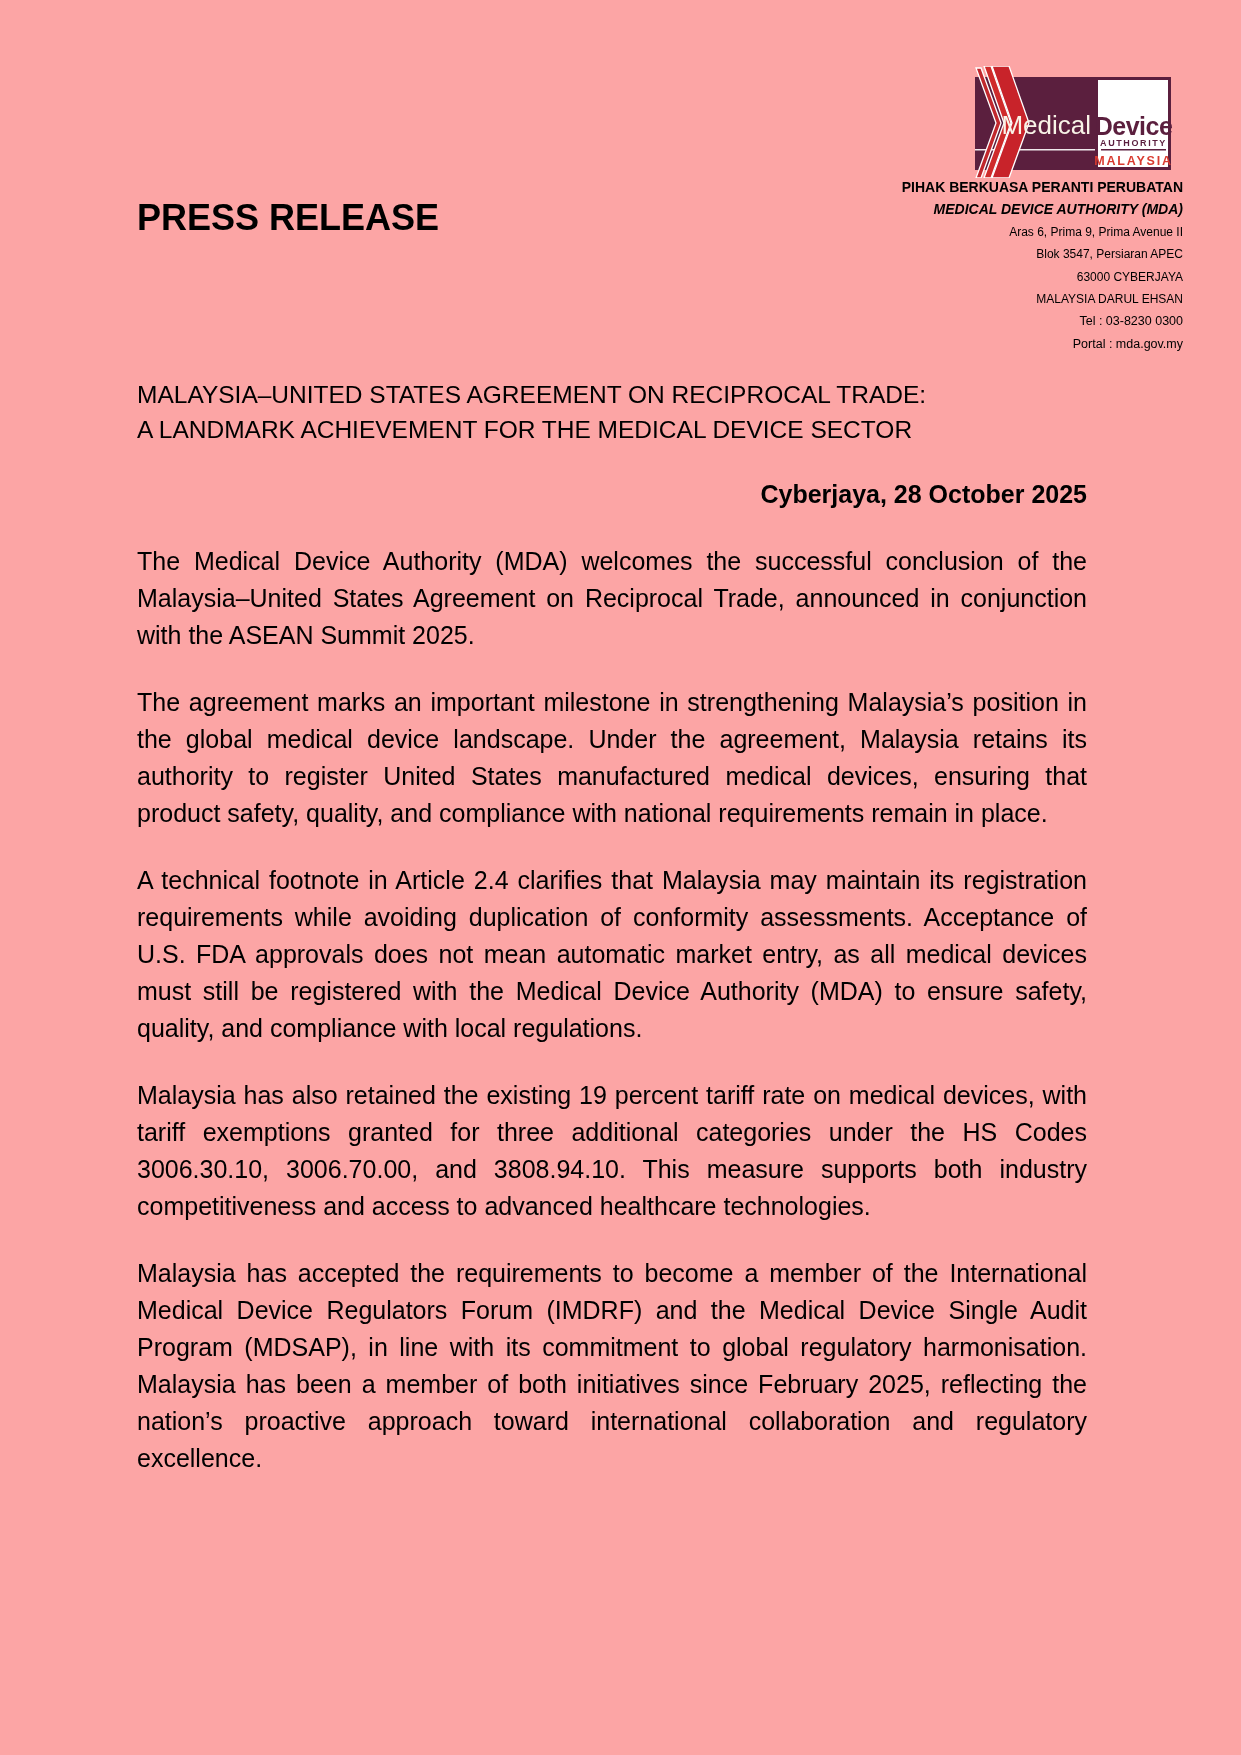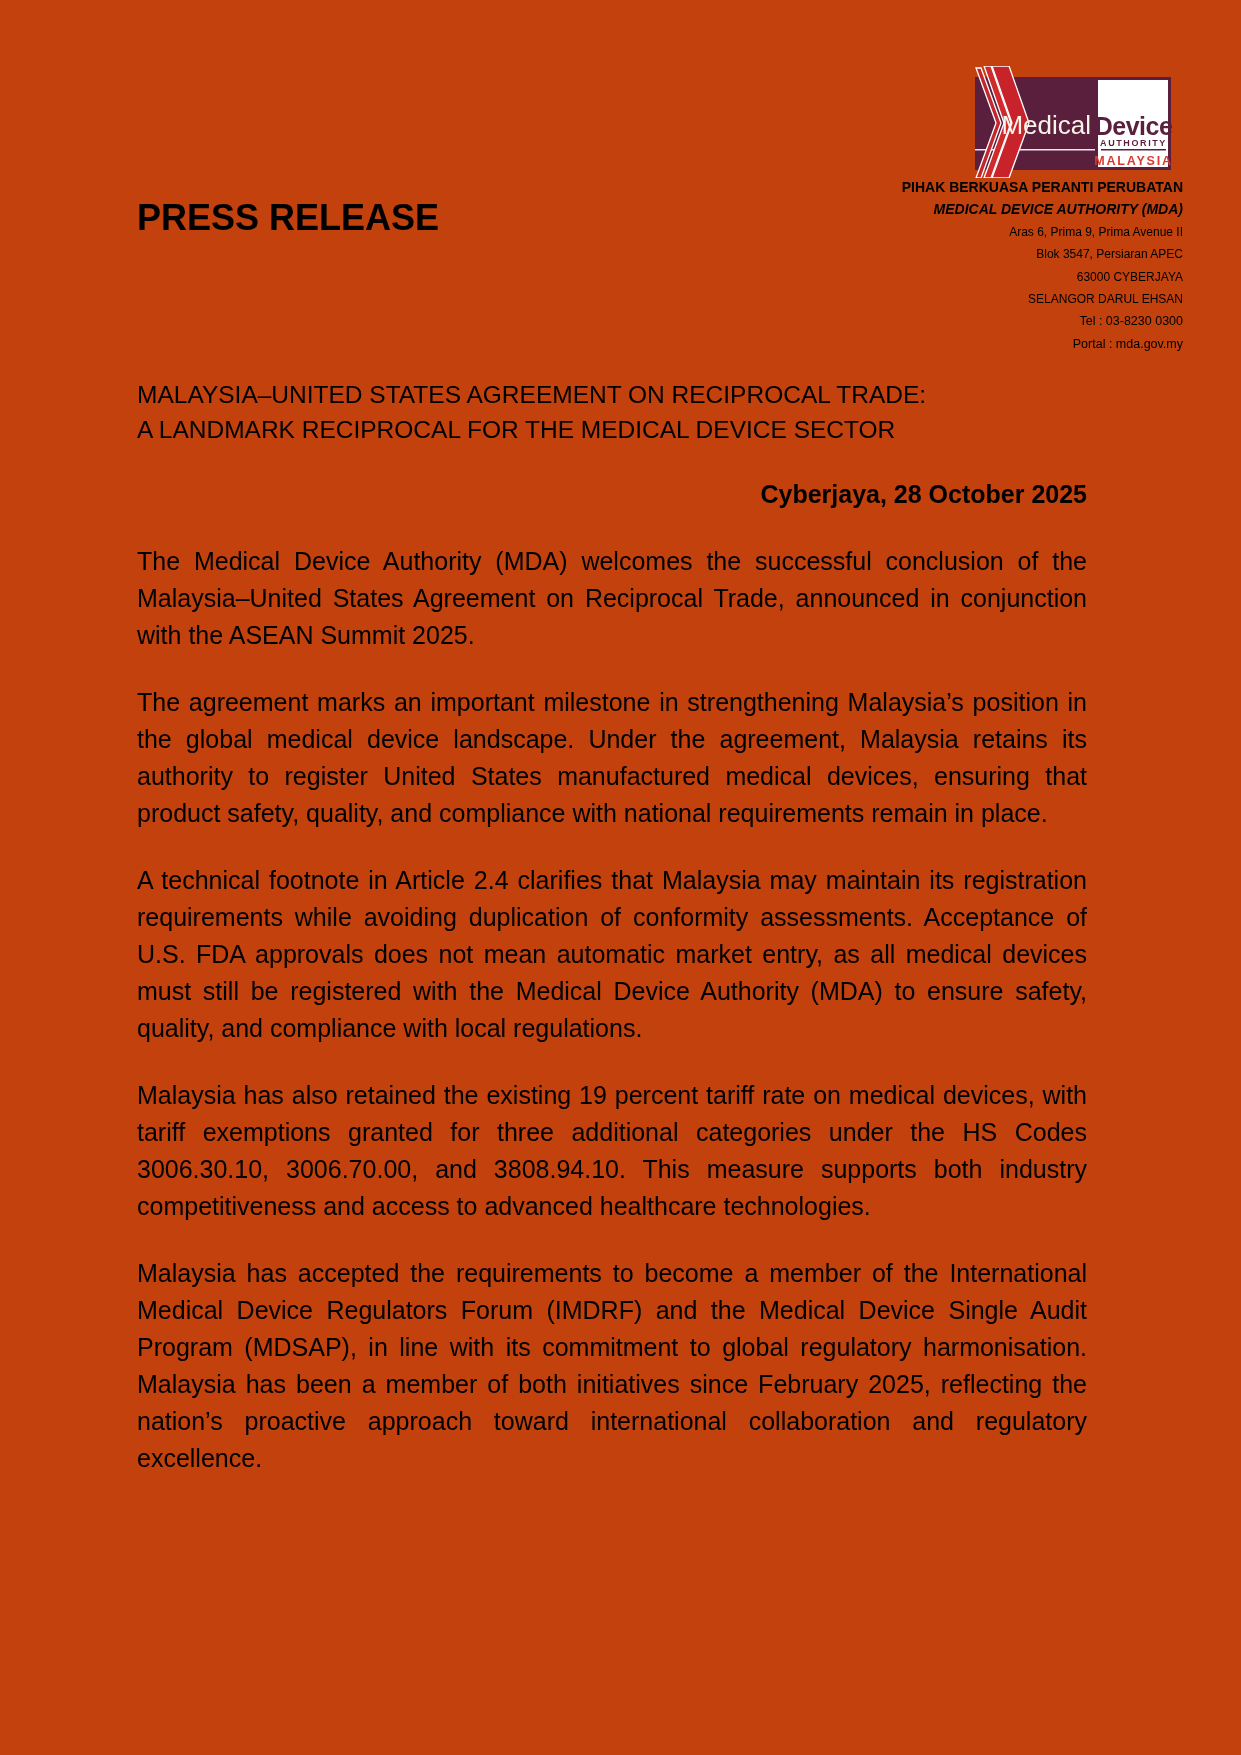--- a/index.html
+++ b/index.html
@@ -1,20 +1,20 @@
 <!DOCTYPE html>
 <html><head>
 <meta charset="utf-8">
 <style>
   html,body{margin:0;padding:0;background:#ffffff;}
   .page{
     position:relative;
     width:1241px;
     height:1755px;
-    background:#c2410c;
+    background:#fca5a5;
     overflow:hidden;
     font-family:"Liberation Sans","DejaVu Sans",sans-serif;
     color:#000;
   }
   
   .logo{position:absolute;left:973px;top:66px;width:200px;height:112px;}
   
   .addr{
     position:absolute;top:176px;right:58px;width:430px;
     text-align:right;line-height:22.4px;color:#000;white-space:nowrap;
@@ -68,31 +68,31 @@
       <text x="160.5" y="99" text-anchor="middle" font-size="12.5" font-weight="700" fill="#d93b30" letter-spacing="1.8">MALAYSIA</text>
     </svg>
   </div>
 
   <div class="addr">
     <div class="l1">PIHAK BERKUASA PERANTI PERUBATAN</div>
     <div class="l2">MEDICAL DEVICE AUTHORITY (MDA)</div>
     <div class="l3">Aras 6, Prima 9, Prima Avenue II</div>
     <div class="l3">Blok 3547, Persiaran APEC</div>
     <div class="l3">63000 CYBERJAYA</div>
-    <div class="l3">SELANGOR DARUL EHSAN</div>
+    <div class="l3">MALAYSIA DARUL EHSAN</div>
     <div class="sm">Tel : 03-8230 0300</div>
     <div class="sm">Portal : mda.gov.my</div>
   </div>
 
   <div class="press-title">PRESS RELEASE</div>
 
   <div class="col">
     <div class="headline">
       <div class="headline-line">MALAYSIA–UNITED STATES AGREEMENT ON RECIPROCAL TRADE:</div>
-      <div class="headline-line">A LANDMARK RECIPROCAL FOR THE MEDICAL DEVICE SECTOR</div>
+      <div class="headline-line">A LANDMARK ACHIEVEMENT FOR THE MEDICAL DEVICE SECTOR</div>
     </div>
     <div class="dateline">Cyberjaya, 28 October 2025</div>
     <p class="body">The Medical Device Authority (MDA) welcomes the successful conclusion of the Malaysia–United States Agreement on Reciprocal Trade, announced in conjunction with the ASEAN Summit 2025.</p>
     <p class="body">The agreement marks an important milestone in strengthening Malaysia’s position in the global medical device landscape. Under the agreement, Malaysia retains its authority to register United States manufactured medical devices, ensuring that product safety, quality, and compliance with national requirements remain in place.</p>
     <p class="body">A technical footnote in Article 2.4 clarifies that Malaysia may maintain its registration requirements while avoiding duplication of conformity assessments. Acceptance of U.S. FDA approvals does not mean automatic market entry, as all medical devices must still be registered with the Medical Device Authority (MDA) to ensure safety, quality, and compliance with local regulations.</p>
     <p class="body">Malaysia has also retained the existing 19 percent tariff rate on medical devices, with tariff exemptions granted for three additional categories under the HS Codes 3006.30.10, 3006.70.00, and 3808.94.10. This measure supports both industry competitiveness and access to advanced healthcare technologies.</p>
     <p class="body">Malaysia has accepted the requirements to become a member of the International Medical Device Regulators Forum (IMDRF) and the Medical Device Single Audit Program (MDSAP), in line with its commitment to global regulatory harmonisation. Malaysia has been a member of both initiatives since February 2025, reflecting the nation’s proactive approach toward international collaboration and regulatory excellence.</p>
   </div>
 
 </div>

